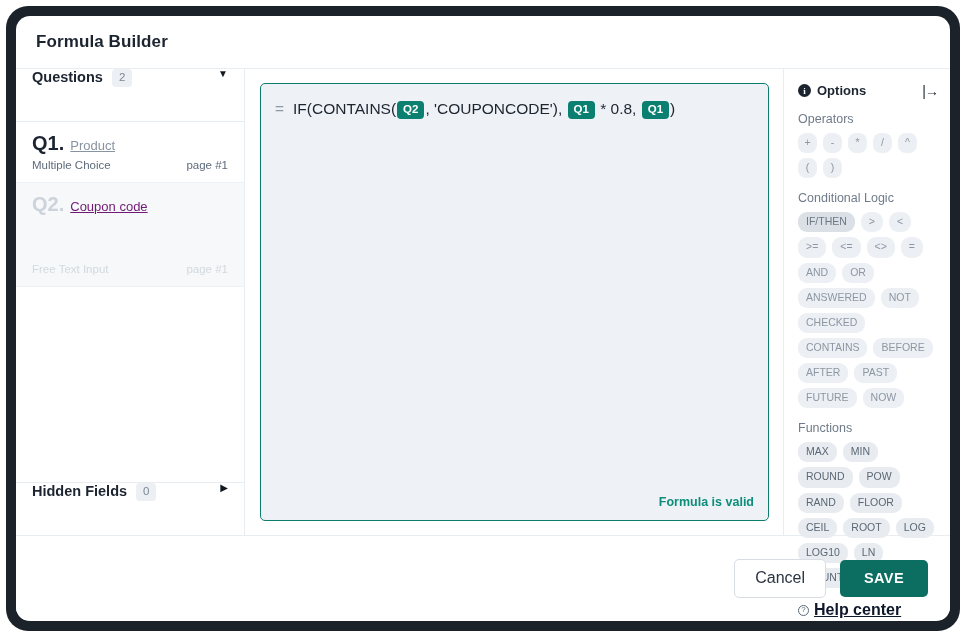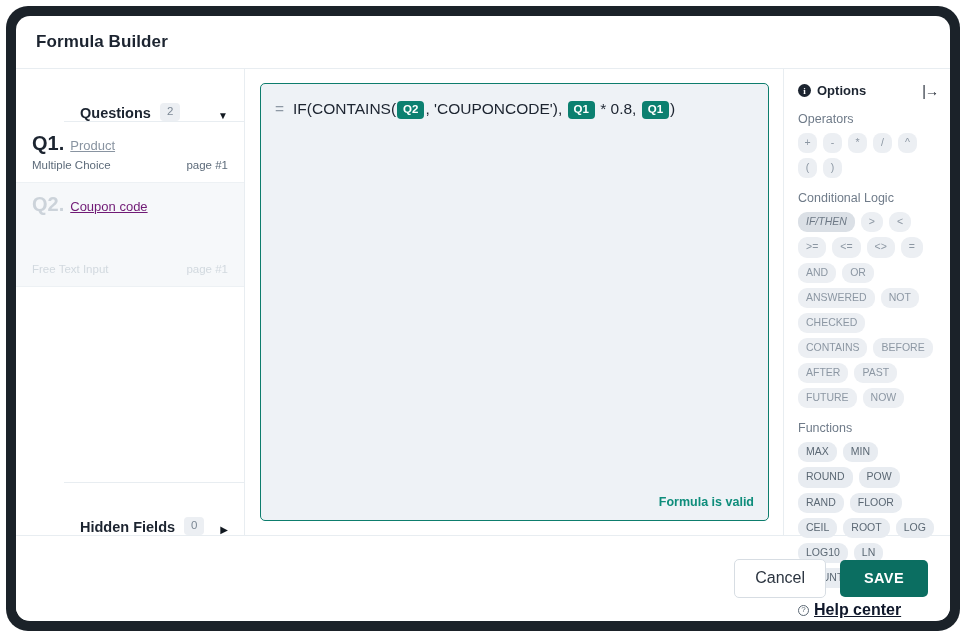--- a/index.html
+++ b/index.html
@@ -58,25 +58,24 @@
   #left-panel {
     width: 229px;
     border-right: 1px solid #e8edf1;
     display: flex;
     flex-direction: column;
     background: #ffffff;
   }
   .section-header {
     height: 53px;
     display: flex;
-    align-items: flex-end;
+    align-items: flex-start;
     padding: 0 16px;
     border-bottom: 1px solid #e8edf1;
     cursor: pointer;
-    margin-left: 48px;
   }
   .section-header .sh-title {
     font-size: 14.5px;
     font-weight: bold;
     color: #1c2430;
   }
   .section-header .sh-count {
     margin-left: 9px;
     font-size: 11.5px;
     color: #7b8794;
@@ -223,21 +222,21 @@
     line-height: 1.25;
     cursor: pointer;
     white-space: nowrap;
   }
   .chip.op {
     min-width: 19px;
     text-align: center;
     padding: 3px 6px 4px 6px;
     border-radius: 8px;
   }
-  .chip.active { background: #dbe0e6; color: #6d7885; font-style: italic; }
+  .chip.active { background: #dbe0e6; color: #6d7885; }
   .chip.fn { color: #5b6874; background: #e8ecf1; }
 
   #help-center {
     display: flex;
     align-items: center;
     margin-top: 3px;
     cursor: pointer;
   }
   .help-icon {
     width: 11px; height: 11px;

